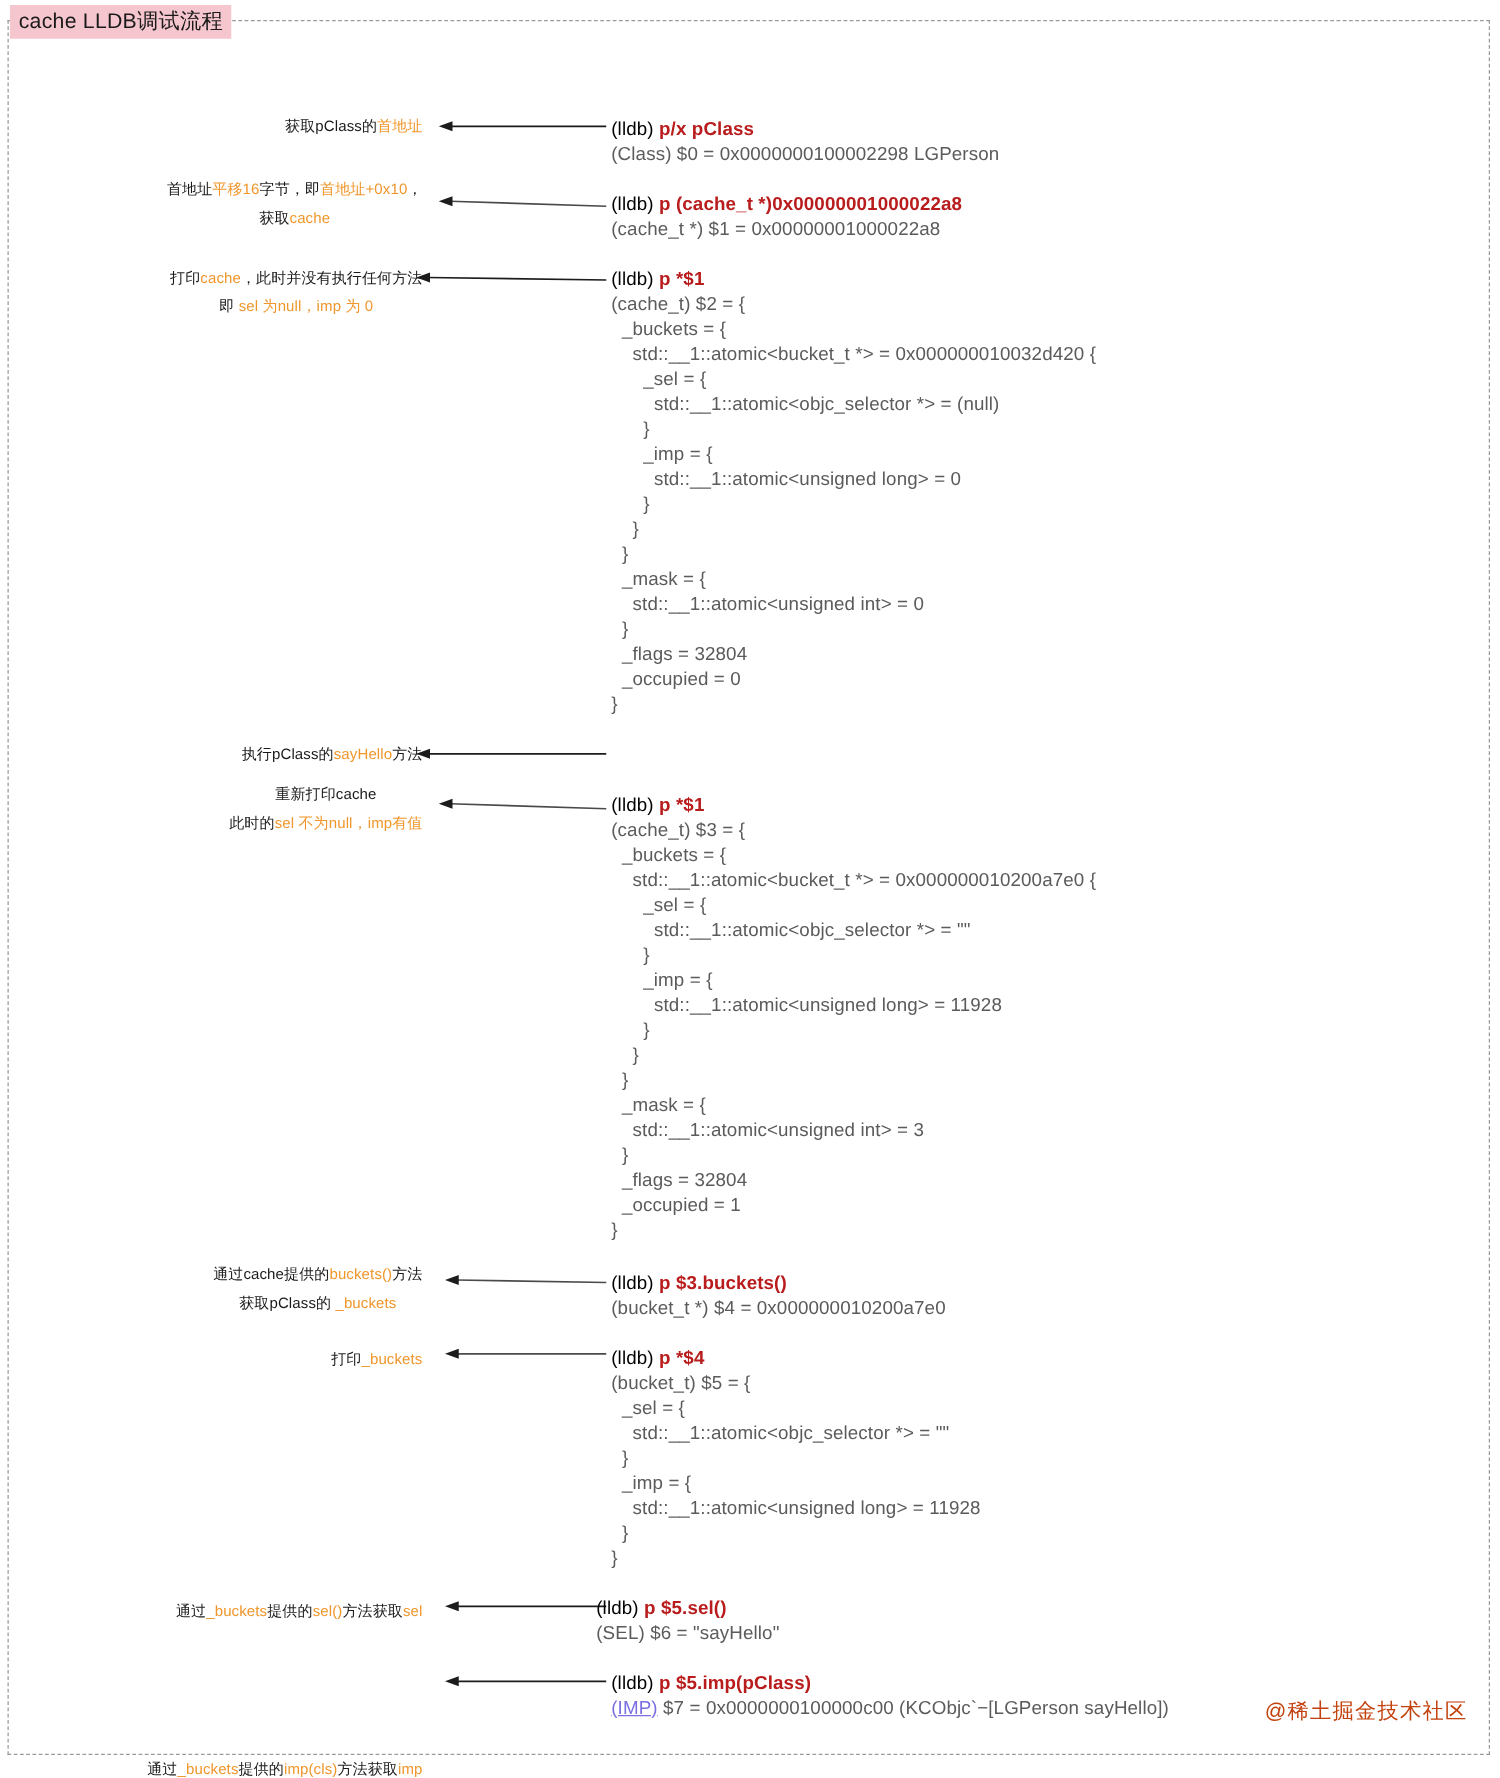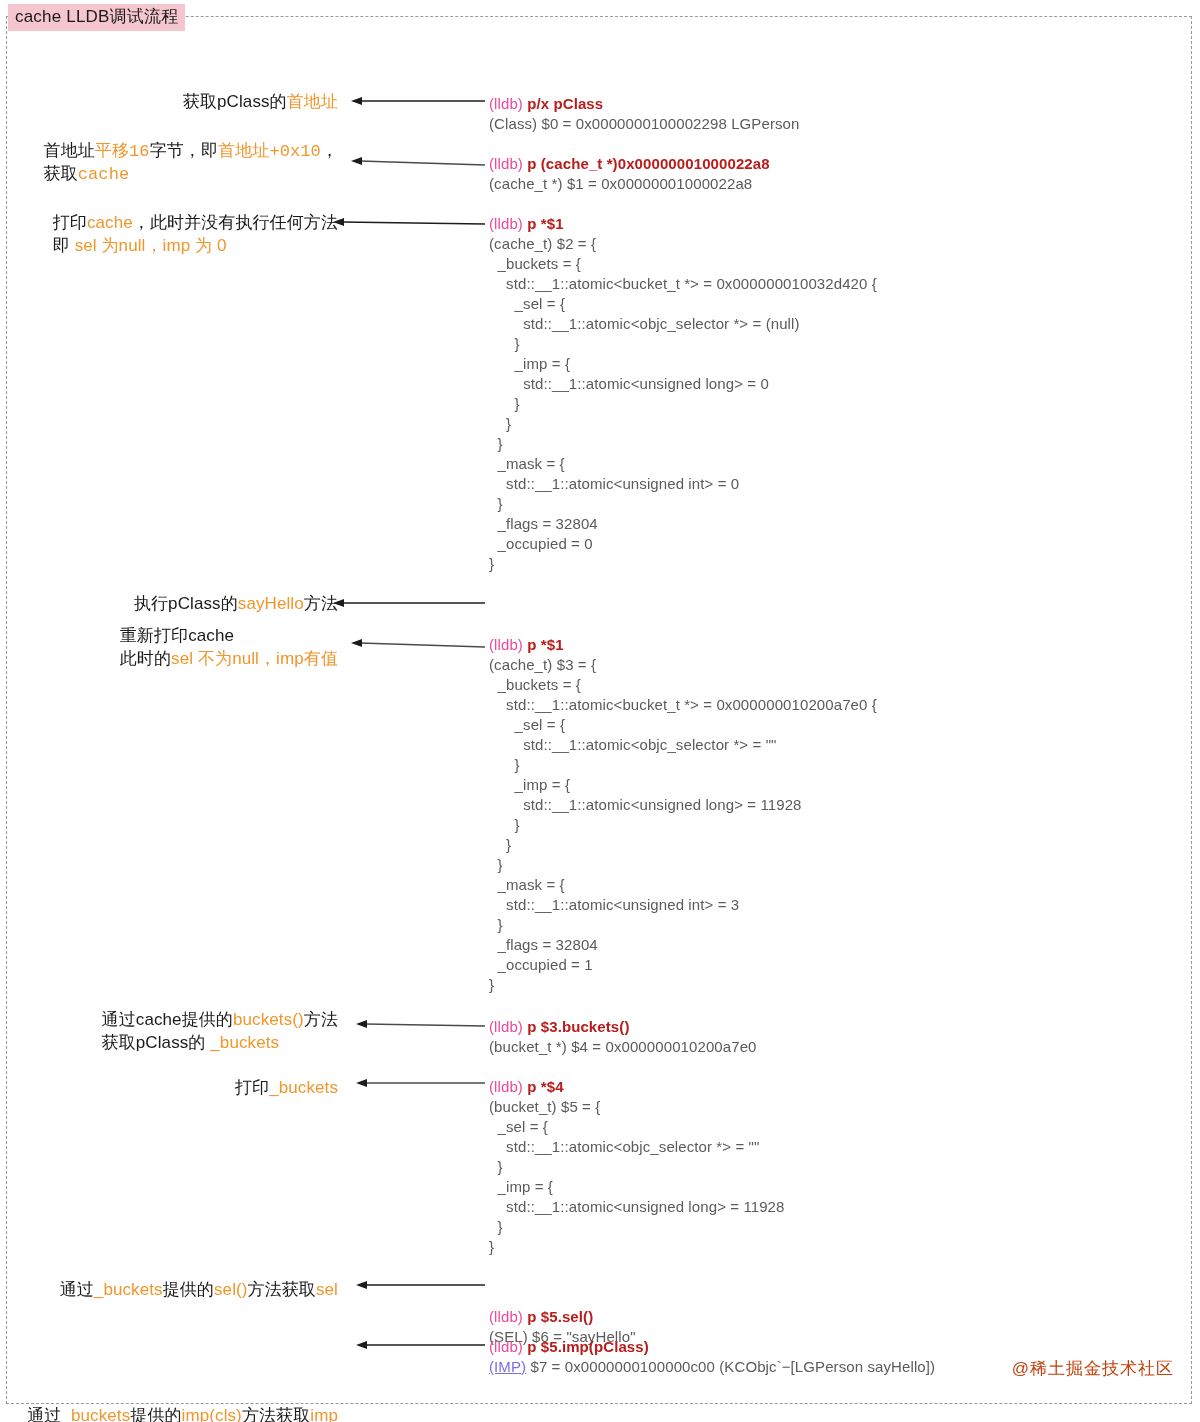--- a/index.html
+++ b/index.html
@@ -39,22 +39,22 @@
     background: #f6c6ce;
     color: #1a1a1a;
     font-size: 17px;
     line-height: 22px;
     padding: 2px 7px 3px 7px;
     white-space: nowrap;
     letter-spacing: 0.2px;
   }
   .ann {
     position: absolute;
-    text-align: left;
-    font-size: 17px;
+    text-align: center;
+    font-size: 12px;
     line-height: 23px;
     color: #1a1a1a;
     white-space: nowrap;
     letter-spacing: 0.1px;
   }
   .ann .hl { color: #f0962b; }
 
   .arrow {
     position: absolute;
     height: 10px;
@@ -62,21 +62,21 @@
   .arrow svg { display: block; overflow: visible; }
 
   .code {
     position: absolute;
     font-size: 15px;
     line-height: 20px;
     color: #5b5b5b;
     white-space: pre;
     letter-spacing: 0.1px;
   }
-  .code .prompt { color: #ec4899; }
+  .code .prompt { color: #000000; }
   .code .cmd { color: #b91c1c; font-weight: bold; }
   .code .out { color: #5b5b5b; }
   .code .logbold { color: #3a3a3a; font-weight: bold; }
   .code .imp { color: #7a6fe0; text-decoration: underline; }
 
   .line { white-space: pre; }
 
   #watermark {
     position: absolute;
     right: 26px;
@@ -94,21 +94,21 @@
 <div id="page">
 
   <div id="frame"></div>
 
   <div id="title-badge">cache LLDB调试流程</div>
 
   <div class="ann" style="right:862px; top:90px;" id="a0">
       <div><span>获取pClass的</span><span class="hl">首地址</span></div>
     </div>
 
-  <div class="ann" style="right:862px; top:140px;font-family:Liberation Mono, monospace;" id="a1">
+  <div class="ann" style="right:862px; top:140px;" id="a1">
       <div><span>首地址</span><span class="hl">平移16</span><span>字节，即</span><span class="hl">首地址+0x10</span><span>，</span></div>
       <div><span>获取</span><span class="hl">cache</span></div>
     </div>
 
   <div class="ann" style="right:862px; top:211px;" id="a2">
       <div><span>打印</span><span class="hl">cache</span><span>，此时并没有执行任何方法</span></div>
       <div><span>即 </span><span class="hl">sel 为null，imp 为 0</span></div>
     </div>
 
   <div class="ann" style="right:862px; top:592px;" id="a3">
@@ -199,18 +199,18 @@
         <path d="M0 5 L11 1 L11 9 Z" fill="#1c1c1c"></path>
       </svg>
   </div>
 
   <div class="code" style="left:489px; top:94px;" id="b0"><div class="line"><span class="prompt">(lldb) </span><span class="cmd">p/x pClass</span></div><div class="line"><span class="out">(Class) $0 = 0x0000000100002298 LGPerson</span></div></div>
   <div class="code" style="left:489px; top:154px;" id="b1"><div class="line"><span class="prompt">(lldb) </span><span class="cmd">p (cache_t *)0x00000001000022a8</span></div><div class="line"><span class="out">(cache_t *) $1 = 0x00000001000022a8</span></div></div>
   <div class="code" style="left:489px; top:214px;" id="b2"><div class="line"><span class="prompt">(lldb) </span><span class="cmd">p *$1</span></div><div class="line"><span class="out">(cache_t) $2 = {</span></div><div class="line"><span class="out">  _buckets = {</span></div><div class="line"><span class="out">    std::__1::atomic&lt;bucket_t *&gt; = 0x000000010032d420 {</span></div><div class="line"><span class="out">      _sel = {</span></div><div class="line"><span class="out">        std::__1::atomic&lt;objc_selector *&gt; = (null)</span></div><div class="line"><span class="out">      }</span></div><div class="line"><span class="out">      _imp = {</span></div><div class="line"><span class="out">        std::__1::atomic&lt;unsigned long&gt; = 0</span></div><div class="line"><span class="out">      }</span></div><div class="line"><span class="out">    }</span></div><div class="line"><span class="out">  }</span></div><div class="line"><span class="out">  _mask = {</span></div><div class="line"><span class="out">    std::__1::atomic&lt;unsigned int&gt; = 0</span></div><div class="line"><span class="out">  }</span></div><div class="line"><span class="out">  _flags = 32804</span></div><div class="line"><span class="out">  _occupied = 0</span></div><div class="line"><span class="out">}</span></div></div>
   <div class="code" style="left:489px; top:635px;" id="b4"><div class="line"><span class="prompt">(lldb) </span><span class="cmd">p *$1</span></div><div class="line"><span class="out">(cache_t) $3 = {</span></div><div class="line"><span class="out">  _buckets = {</span></div><div class="line"><span class="out">    std::__1::atomic&lt;bucket_t *&gt; = 0x000000010200a7e0 {</span></div><div class="line"><span class="out">      _sel = {</span></div><div class="line"><span class="out">        std::__1::atomic&lt;objc_selector *&gt; = ""</span></div><div class="line"><span class="out">      }</span></div><div class="line"><span class="out">      _imp = {</span></div><div class="line"><span class="out">        std::__1::atomic&lt;unsigned long&gt; = 11928</span></div><div class="line"><span class="out">      }</span></div><div class="line"><span class="out">    }</span></div><div class="line"><span class="out">  }</span></div><div class="line"><span class="out">  _mask = {</span></div><div class="line"><span class="out">    std::__1::atomic&lt;unsigned int&gt; = 3</span></div><div class="line"><span class="out">  }</span></div><div class="line"><span class="out">  _flags = 32804</span></div><div class="line"><span class="out">  _occupied = 1</span></div><div class="line"><span class="out">}</span></div></div>
   <div class="code" style="left:489px; top:1017px;" id="b5"><div class="line"><span class="prompt">(lldb) </span><span class="cmd">p $3.buckets()</span></div><div class="line"><span class="out">(bucket_t *) $4 = 0x000000010200a7e0</span></div></div>
   <div class="code" style="left:489px; top:1077px;" id="b6"><div class="line"><span class="prompt">(lldb) </span><span class="cmd">p *$4</span></div><div class="line"><span class="out">(bucket_t) $5 = {</span></div><div class="line"><span class="out">  _sel = {</span></div><div class="line"><span class="out">    std::__1::atomic&lt;objc_selector *&gt; = ""</span></div><div class="line"><span class="out">  }</span></div><div class="line"><span class="out">  _imp = {</span></div><div class="line"><span class="out">    std::__1::atomic&lt;unsigned long&gt; = 11928</span></div><div class="line"><span class="out">  }</span></div><div class="line"><span class="out">}</span></div></div>
-  <div class="code" style="left:489px; top:1277px;margin-top:30px;" id="b7"><div class="line"><span class="prompt">(lldb) </span><span class="cmd">p $5.sel()</span></div><div class="line"><span class="out">(SEL) $6 = "sayHello"</span></div></div>
+  <div class="code" style="left:477px; top:1277px;" id="b7"><div class="line"><span class="prompt">(lldb) </span><span class="cmd">p $5.sel()</span></div><div class="line"><span class="out">(SEL) $6 = "sayHello"</span></div></div>
   <div class="code" style="left:489px; top:1337px;" id="b8"><div class="line"><span class="prompt">(lldb) </span><span class="cmd">p $5.imp(pClass)</span></div><div class="line"><span class="imp">(IMP)</span><span class="out"> $7 = 0x0000000100000c00 (KCObjc`−[LGPerson sayHello])</span></div></div>
 
   <div id="watermark">@稀土掘金技术社区</div>
 
 </div>
 
 </body></html>

